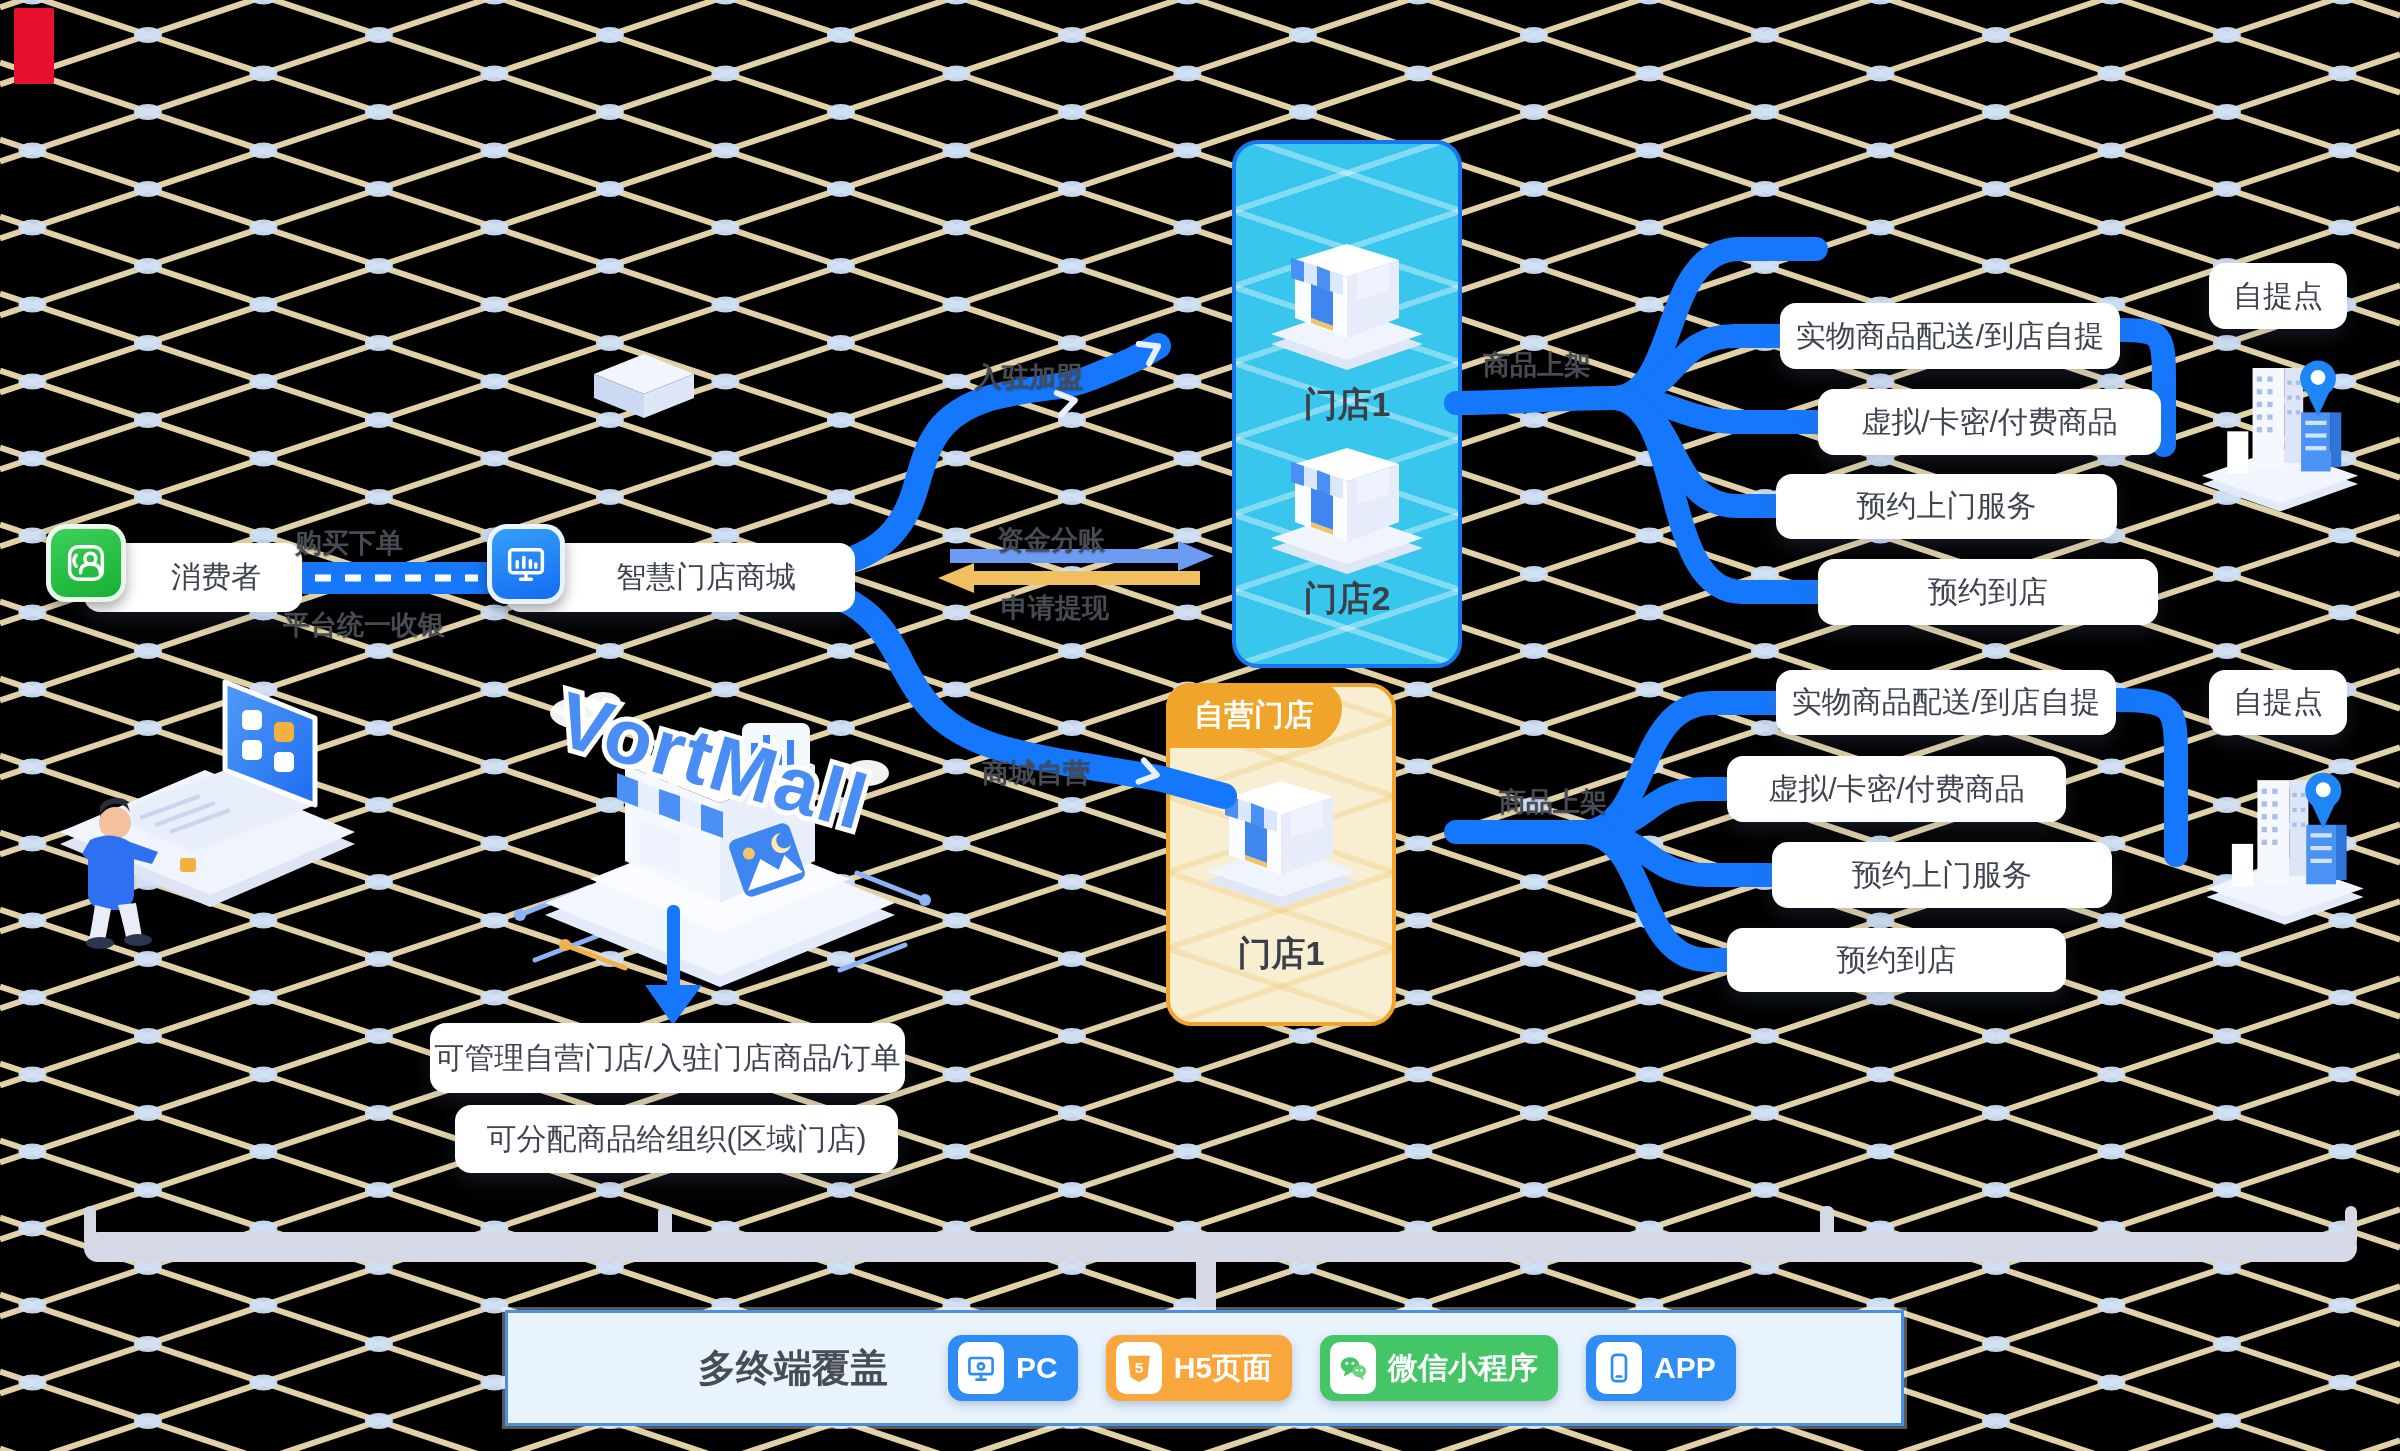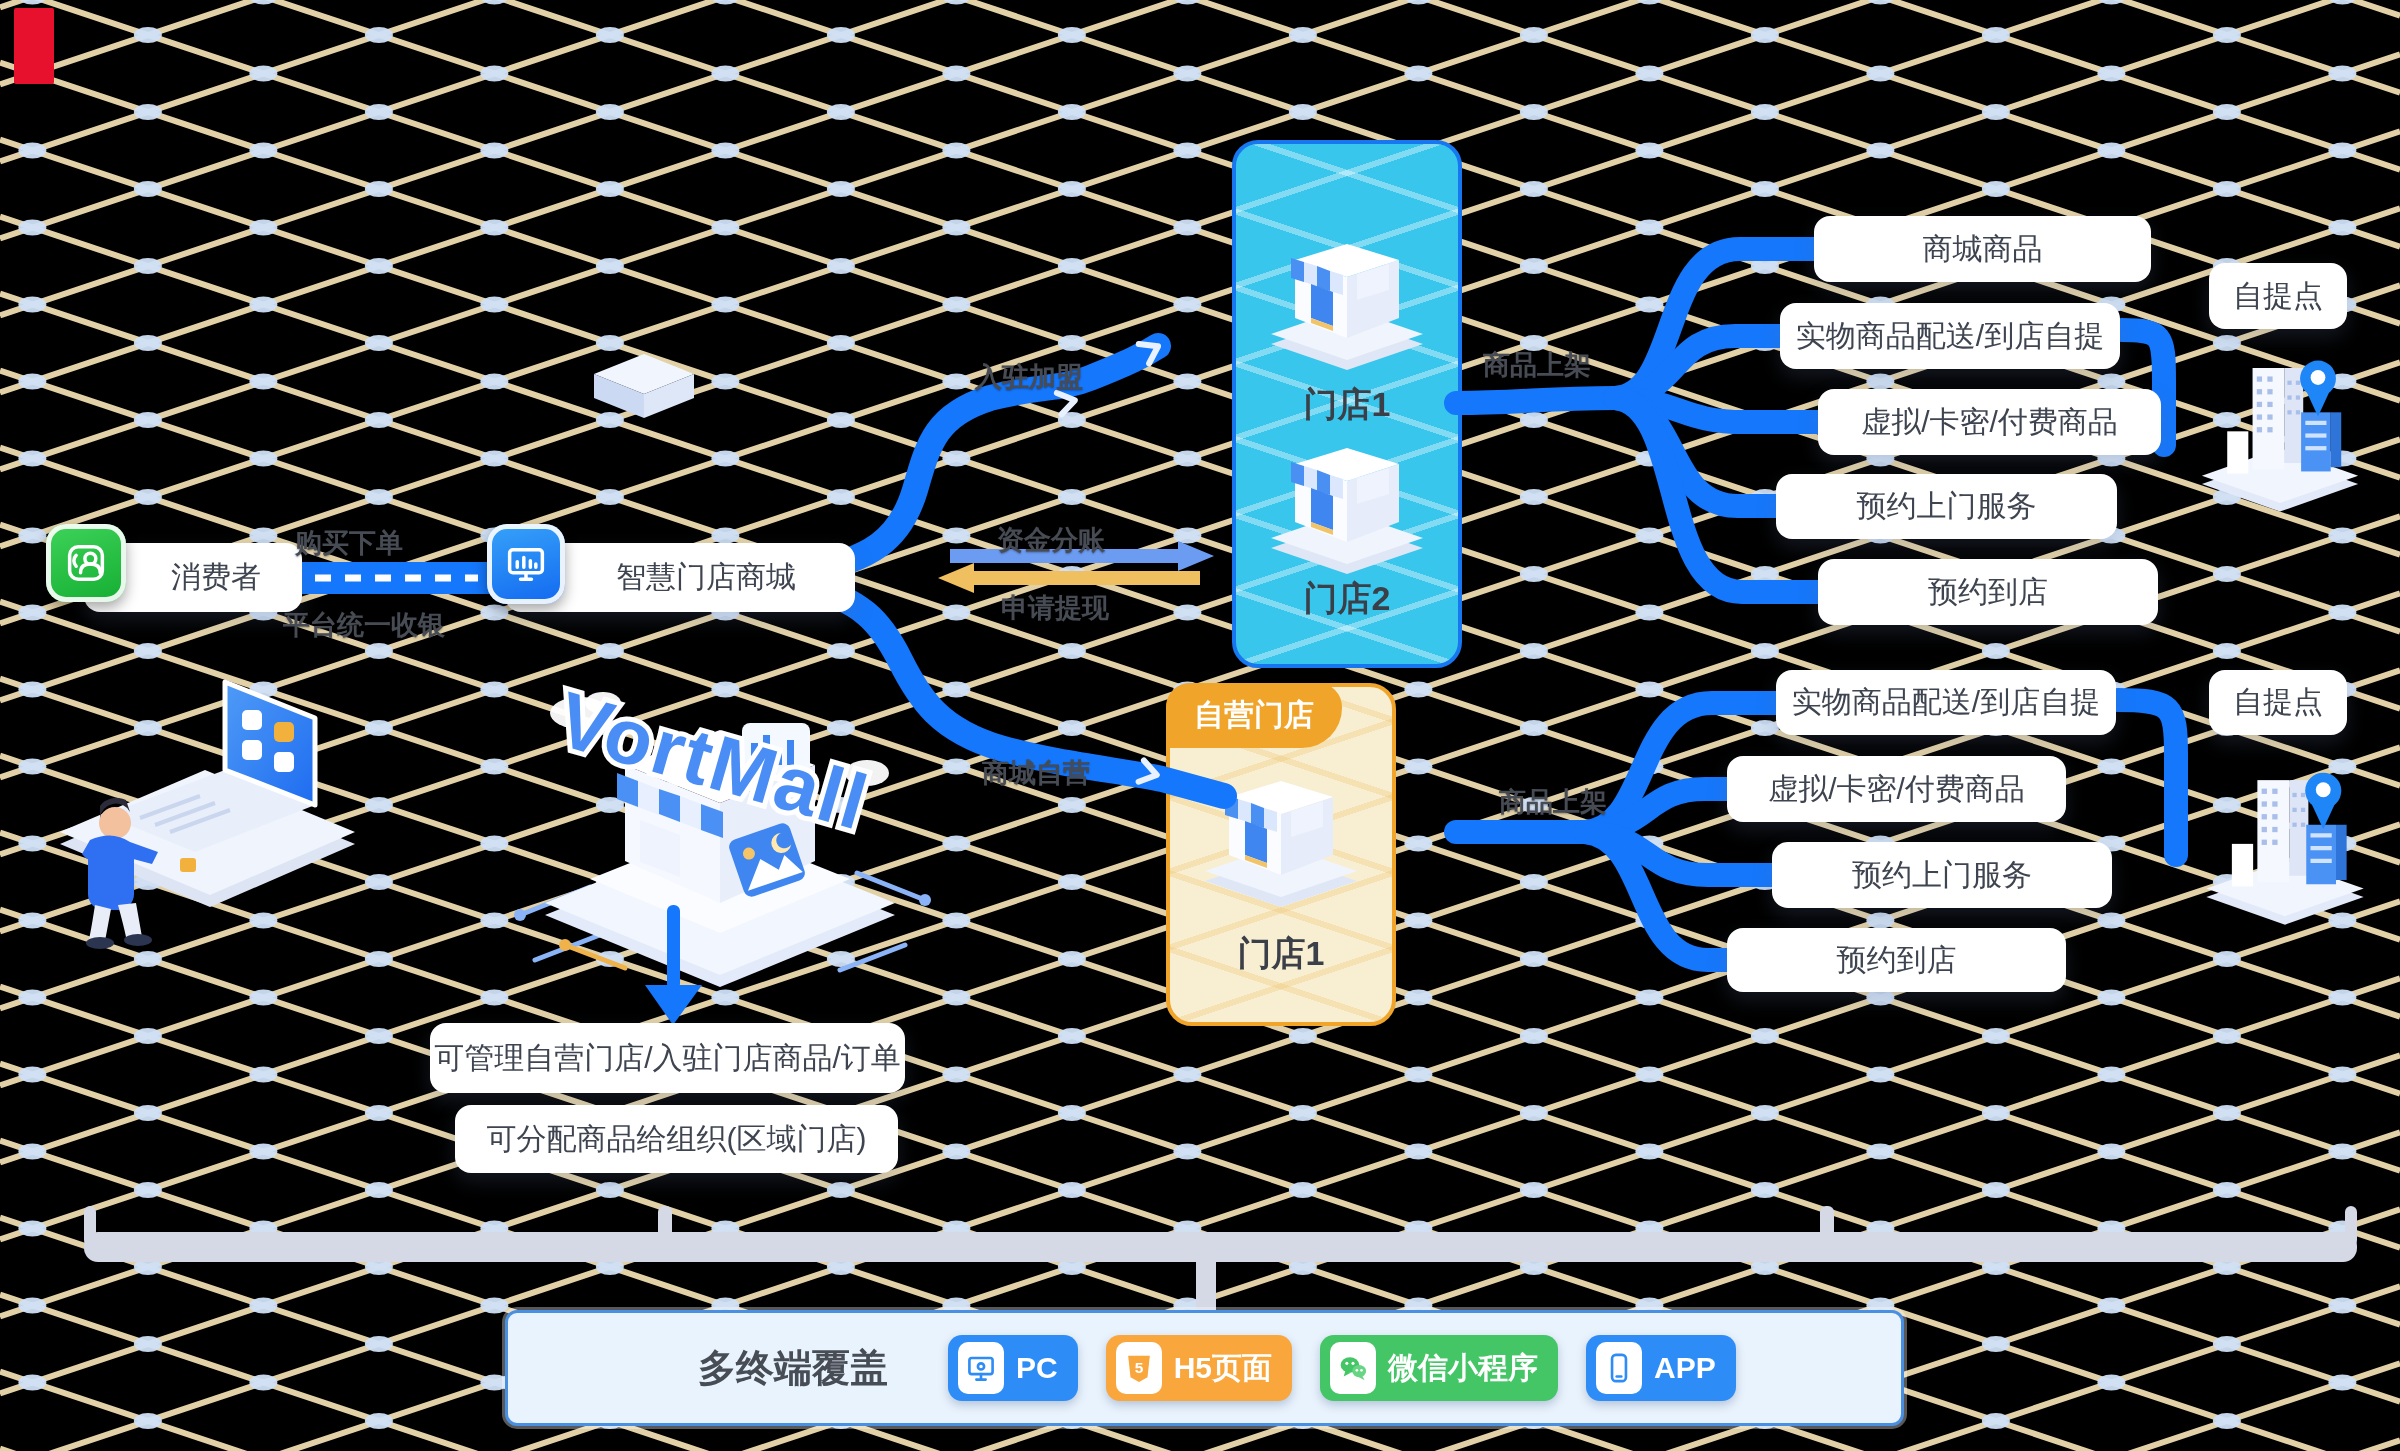--- a/index.html
+++ b/index.html
@@ -14,21 +14,21 @@
   .panel{position:absolute;border-radius:26px;z-index:5;}
   .panel-grid{position:absolute;inset:0;border-radius:22px;
       background-image:repeating-linear-gradient(18.43deg,transparent 0 66px,rgba(255,255,255,.38) 66px 72px),
                        repeating-linear-gradient(-18.43deg,transparent 0 66px,rgba(255,255,255,.38) 66px 72px);}
   .badge{position:absolute;left:-4px;top:-4px;color:#fff;font-size:30px;font-weight:700;
          padding:12px 28px;border-radius:24px 24px 40px 0;z-index:3;white-space:nowrap;}
   .store-label{position:absolute;width:100%;text-align:center;font-size:34px;font-weight:700;color:#3a3f48;z-index:3;}
   .store-ic{position:absolute;left:31px;width:160px;height:150px;z-index:2;}
   .note{font-size:30px;}
   .footer-bar{position:absolute;left:505px;top:1310px;width:1393px;height:110px;background:#e9f3fd;
-              border:3px solid #4a90e2;border-radius:12px;z-index:9;box-shadow:0 0 0 3px rgba(255,255,255,.35);}
+              border:3px solid #4a90e2;border-radius:0;z-index:9;box-shadow:0 0 0 3px rgba(255,255,255,.35);}
   .footer-title{position:absolute;left:190px;top:0;height:110px;display:flex;align-items:center;
                 font-size:38px;font-weight:700;color:#474c55;}
   .tbtns{position:absolute;left:440px;top:0;height:110px;display:flex;align-items:center;gap:28px;}
   .tbtn{height:66px;border-radius:14px;display:flex;align-items:center;padding:0 20px 0 10px;gap:12px;
         color:#fff;font-size:30px;font-weight:700;box-shadow:0 4px 10px rgba(60,90,140,.3);white-space:nowrap;}
   .chip{width:46px;height:52px;background:#fff;border-radius:10px;display:flex;align-items:center;justify-content:center;}
   .appic{position:absolute;border-radius:20px;z-index:8;display:flex;align-items:center;justify-content:center;
          box-shadow:0 6px 14px rgba(0,0,0,.35), inset 0 0 0 5px rgba(255,255,255,.9);}
   .corner{position:absolute;left:14px;top:8px;width:40px;height:76px;z-index:9;border-radius:2px;}
   .bracket{position:absolute;background:#d5d9e6;z-index:6;}
@@ -747,21 +747,20 @@
 
   <div class="panel" style="left:1166px;top:683px;width:222px;height:335px;background:#f8eed2;border:4px solid #f0a42a;">
     <div class="panel-grid" style="background-image:repeating-linear-gradient(18.43deg,transparent 0 66px,rgba(240,200,120,.35) 66px 72px),repeating-linear-gradient(-18.43deg,transparent 0 66px,rgba(240,200,120,.35) 66px 72px);"></div>
     <div class="badge" style="background:#f0a42a;">自营门店</div>
     <svg class="store-ic" style="top:72px;">
         <use href="#store-sym"></use>
       </svg>
     <div class="store-label" style="top:244px;">门店1</div>
   </div>
 
-  <div class="wbox" style="left:1814px;top:216px;width:337px;height:66px;">商城商品</div>
   <div class="wbox" style="left:1780px;top:303px;width:340px;height:66px;">实物商品配送/到店自提</div>
   <div class="wbox" style="left:1818px;top:389px;width:343px;height:66px;">虚拟/卡密/付费商品</div>
   <div class="wbox" style="left:1776px;top:474px;width:341px;height:65px;">预约上门服务</div>
   <div class="wbox" style="left:1818px;top:559px;width:340px;height:66px;">预约到店</div>
   <div class="wbox" style="left:2209px;top:263px;width:138px;height:66px;">自提点</div>
   <svg class="z7" style="position:absolute;left:2195px;top:330px;width:170px;height:190px;">
       <use href="#bld-sym"></use>
     </svg>
 
   <div class="wbox" style="left:1776px;top:670px;width:340px;height:65px;">实物商品配送/到店自提</div>

